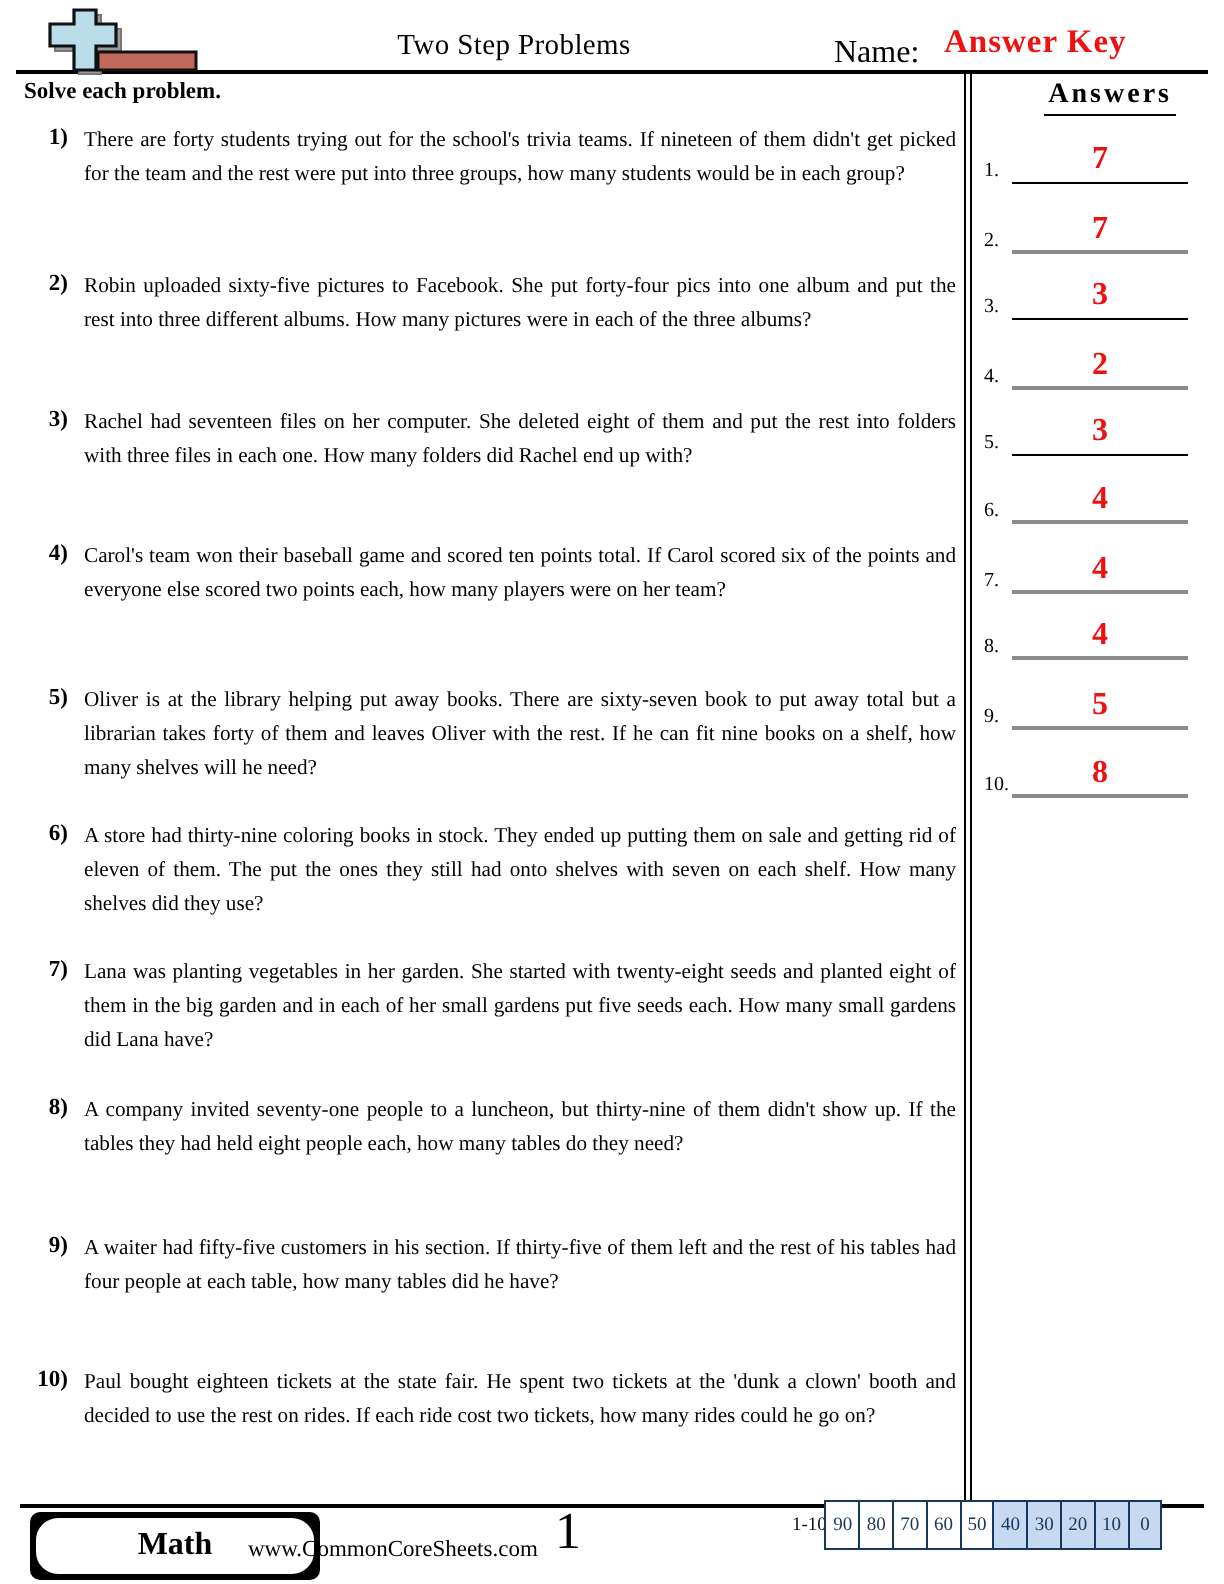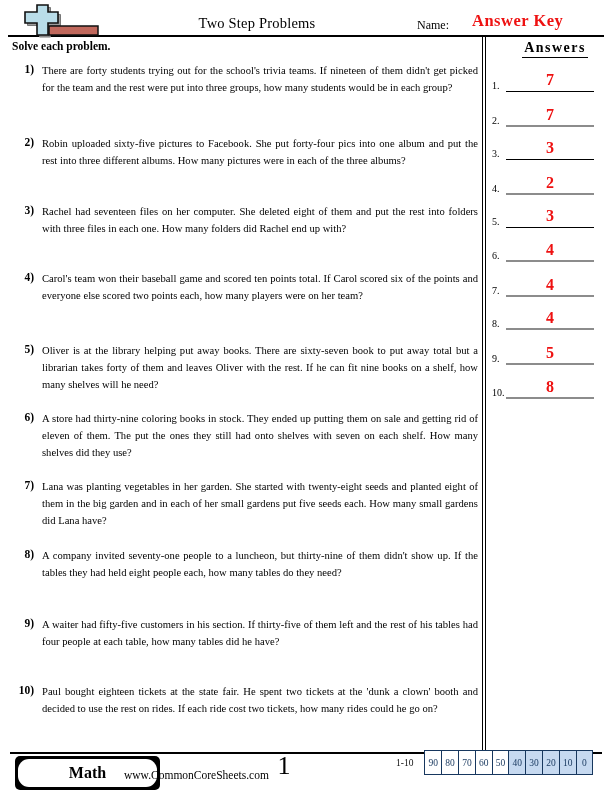--- a/index.html
+++ b/index.html
@@ -10,21 +10,21 @@
     --logo-blue:#b9dde9;
     --logo-red:#c0685c;
   }
   html,body{margin:0;padding:0;background:#fff;}
   body{width:612px;height:792px;font-family:"Liberation Serif", serif;color:#000;}
   .page{position:relative;width:612px;height:792px;overflow:hidden;background:#fff;}
 
   
   .logo{position:absolute;left:20px;top:0;width:90px;height:38px;z-index:3;}
   .title{position:absolute;left:0;top:15px;width:490px;text-align:center;font-size:14.5px;letter-spacing:.2px;padding-left:12px;}
-  .name-label{position:absolute;left:417px;top:18px;font-size:12px;}
+  .name-label{position:absolute;left:417px;top:18px;font-size:16px;}
   .name-value{position:absolute;left:458px;top:11px;width:150px;font-size:16.5px;font-weight:bold;color:var(--accent-red);letter-spacing:.5px;margin-left:14px;}
   .header-rule{position:absolute;left:8px;top:35px;width:596px;height:2px;background:#000;}
   .instruction{position:absolute;left:12px;top:40px;font-size:11.5px;font-weight:bold;}
 
   
   .divider-v{position:absolute;left:482px;top:37px;height:715px;width:4px;box-sizing:border-box;
     border-left:1.3px solid #000;border-right:1.3px solid #000;}
 
   
   .answers-heading-wrap{position:absolute;left:462px;top:38px;width:126px;text-align:right;}
@@ -44,21 +44,21 @@
   .ptext{margin-left:42px;margin-right:3px;font-size:10.6px;line-height:16.9px;text-align:justify;}
 
   
   .footer-rule{position:absolute;left:10px;top:752px;width:592px;height:2px;background:#000;}
   .math-badge{position:absolute;left:15px;top:756px;width:101px;height:34px;background:#000;border-radius:5px;padding-left:44px;}
   .math-badge-inner{position:absolute;left:3px;right:3px;top:3px;bottom:3px;background:#fff;border-radius:11px;
     display:flex;align-items:center;justify-content:center;font-size:16px;font-weight:bold;}
   .site{position:absolute;left:124px;top:769px;font-size:11.5px;}
   .page-num{position:absolute;left:268px;top:751px;width:32px;text-align:center;font-size:26px;}
   .score-table{position:absolute;left:396px;top:755px;height:15px;display:flex;align-items:center;}
-  .score-label{font-size:9.5px;margin-right:12px;color:#111;text-align:center;}
+  .score-label{font-size:9.5px;margin-right:0;color:#111;text-align:center;}
   .score-cell{width:17.8px;height:25px;box-sizing:border-box;border:1px solid var(--navy);margin-left:-1px;
     display:flex;align-items:center;justify-content:center;font-size:9.5px;color:var(--navy);background:#fff;}
   .score-cell:first-of-type{margin-left:0;}
   .score-cell.hl{background:var(--hl);}
   .logo svg .plus{fill:var(--logo-blue);stroke:#111;stroke-width:1.6;}
   .logo svg .plus-shadow{fill:#9c9c9c;stroke:#777;stroke-width:1;}
   .logo svg .redbar{fill:var(--logo-red);stroke:#111;stroke-width:1.5;}
 </style>
 </head>
 <body>

